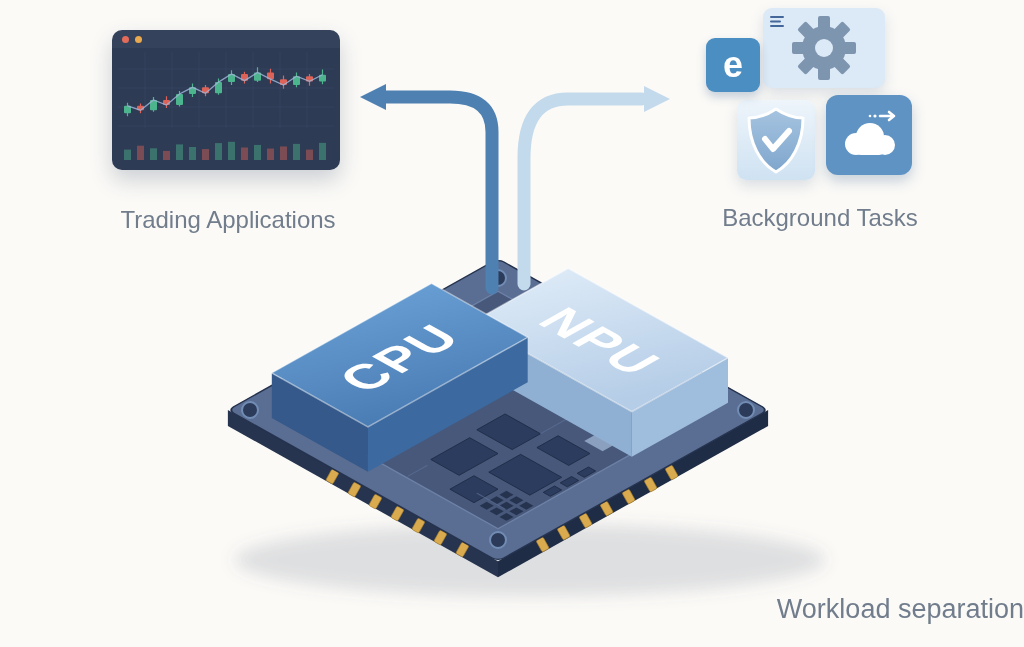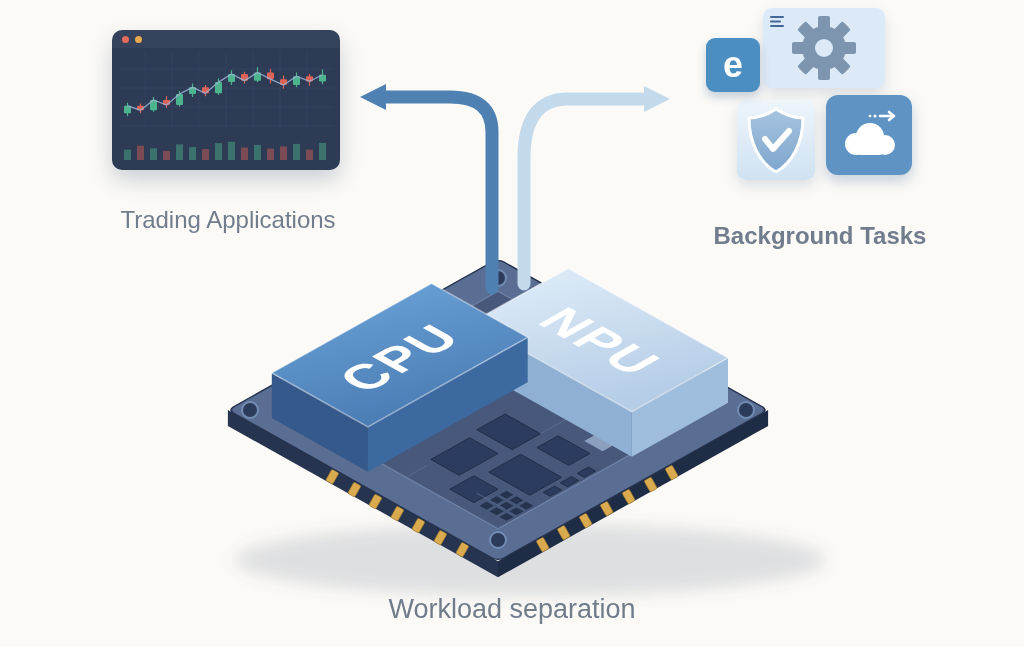--- a/index.html
+++ b/index.html
@@ -10,22 +10,22 @@
               background:#2d3b55;border-radius:10px;
               box-shadow:0 10px 22px rgba(40,60,90,.22);overflow:hidden;}
   .titlebar{height:18px;display:flex;align-items:center;padding-left:10px;gap:6px;
             background:rgba(255,255,255,.04);}
   .dot{width:7px;height:7px;border-radius:50%;}
   .dot.red{background:#e36b5a;} .dot.orange{background:#e9a94e;}
   .chart-svg{display:block;margin:2px auto 0 auto;}
   
   .label{position:absolute;color:#717d8c;text-align:center;line-height:32px;font-size:24px;}
   .label-left{left:60px;top:204px;width:336px;}
-  .label-right{left:655px;top:220px;width:330px;font-size:24px;font-weight:bold;}
-  .caption{position:absolute;left:0;top:594px;width:1024px;text-align:center;
+  .label-right{left:655px;top:202px;width:330px;font-size:24px;}
+  .caption{position:absolute;left:0;top:594px;width:1024px;text-align:right;
            color:#717d8c;font-size:27px;}
   
   .icard{position:absolute;border-radius:9px;display:flex;align-items:center;justify-content:center;}
   .card-gear{left:763px;top:8px;width:122px;height:80px;background:#dce9f6;
              box-shadow:0 6px 14px rgba(70,100,140,.18);}
   .card-e{left:706px;top:38px;width:54px;height:54px;background:#4a8ec2;z-index:2;
           box-shadow:0 5px 10px rgba(40,80,130,.25);color:#fff;font-size:36px;font-weight:bold;}
   .card-shield{left:737px;top:100px;width:78px;height:80px;
                background:linear-gradient(180deg,#eef5fb,#cfe2f2);
                box-shadow:0 6px 14px rgba(70,100,140,.18);}

